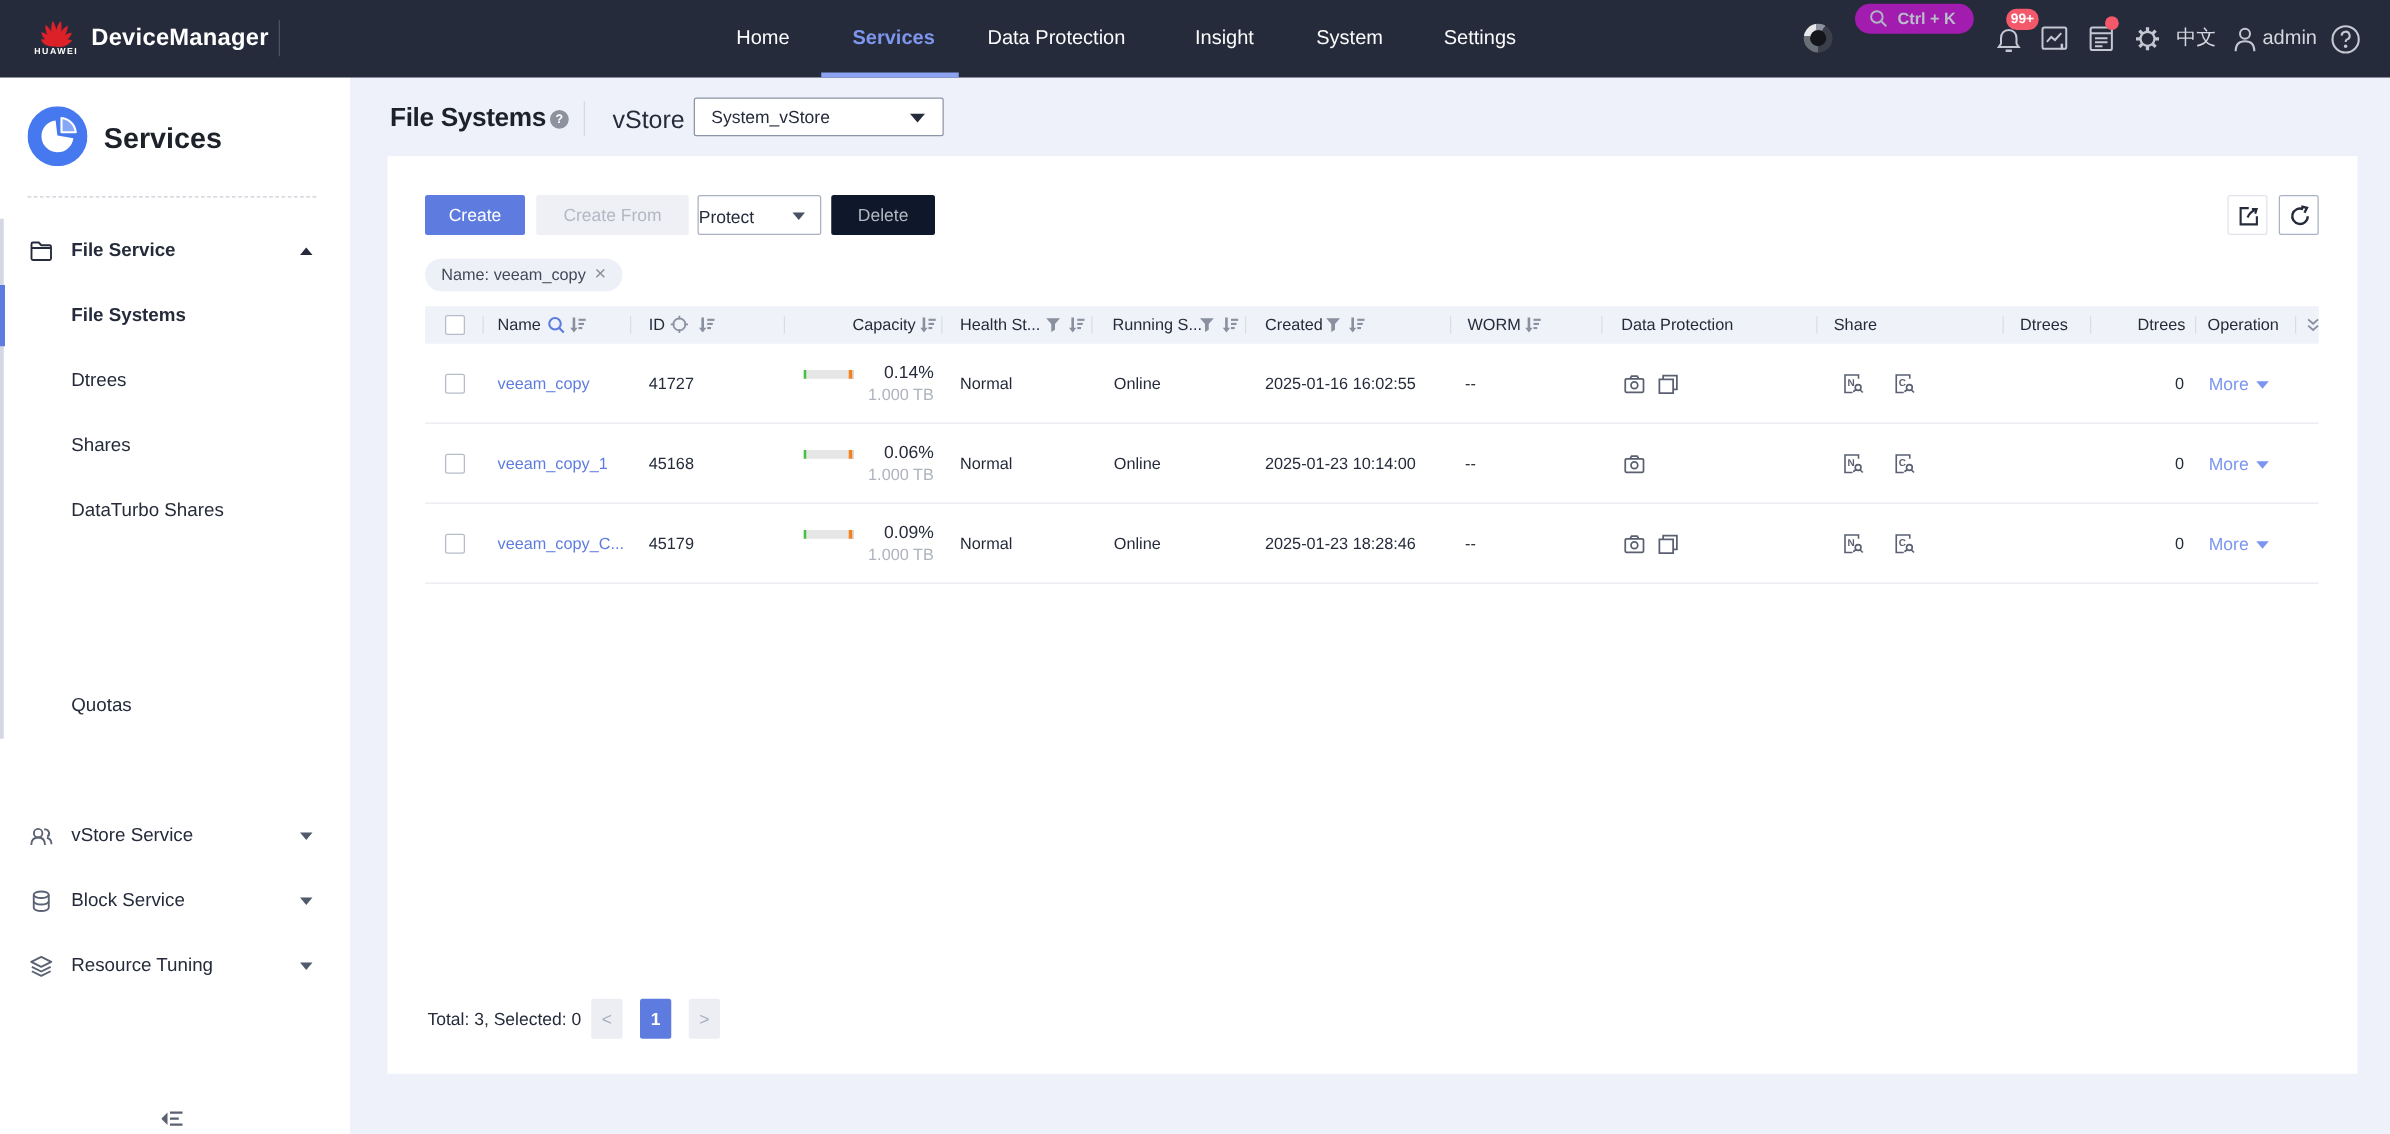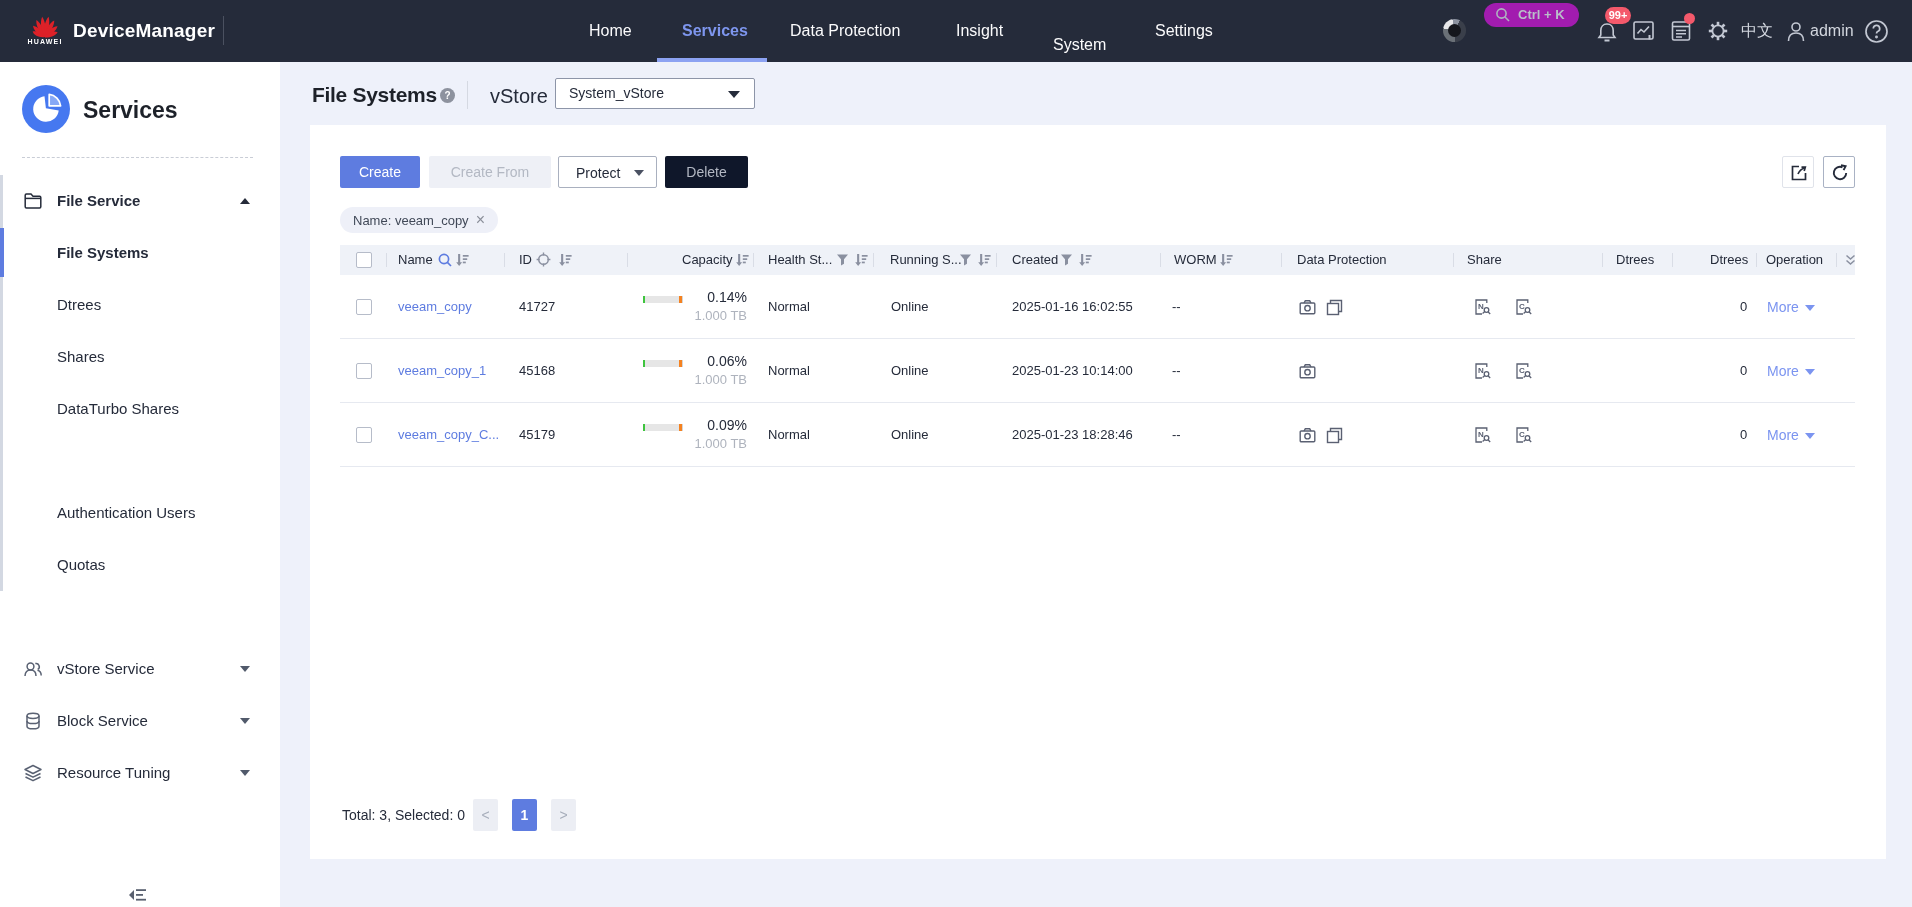--- a/index.html
+++ b/index.html
@@ -45,21 +45,21 @@
 #ph-div { position:absolute; left:467px; top:81px; width:1px; height:28px; background:#d5d9e2; }
 #ph-vstore { position:absolute; left:490px; top:85px; font-size:20px; color:#252b3a; }
 #ph-select { position:absolute; left:555px; top:78px; width:200px; height:31px; background:#fff; border:1px solid #8d95a8; border-radius:2px; }
 #ph-select .txt { position:absolute; left:13px; top:0; height:29px; line-height:29px; font-size:14px; color:#252b3a; }
 #ph-select .car { position:absolute; right:14px; top:12px; width:0; height:0; border-left:6px solid transparent; border-right:6px solid transparent; border-top:7px solid #252b3a; }
 
 #panel { position:absolute; left:310px; top:125px; width:1576px; height:734px; background:#fff; }
 .btn { position:absolute; top:31px; height:32px; border-radius:2px; font-size:14px; text-align:center; line-height:32px; }
 #b-create { left:30px; width:80px; background:#5e7ce0; color:#fff; }
 #b-createfrom { left:119px; width:122px; background:#eef0f6; color:#b3b8c3; }
-#b-protect { left:248px; width:99px; background:#fff; border:1px solid #a9b0bf; color:#252b3a; text-align:left; padding-left:17px; }
+#b-protect { left:248px; width:99px; background:#fff; border:1px solid #a9b0bf; color:#252b3a; text-align:left; }
 #b-protect .car { position:absolute; right:12px; top:13px; width:0; height:0; border-left:5px solid transparent; border-right:5px solid transparent; border-top:6px solid #4a5162; }
 #b-delete { left:355px; width:83px; background:#0f172a; color:#b3b8c3; }
 .icbtn { position:absolute; top:31px; width:32px; height:32px; border-radius:2px; background:#fff; }
 #b-export { left:1472px; border:1px solid #e0e3ea; }
 #b-refresh { left:1513px; border:1px solid #a9b2c4; }
 .icbtn svg { position:absolute; left:7px; top:7px; }
 #tag { position:absolute; left:30px; top:82px; height:26px; border-radius:13px; background:#eef0f8; font-size:13px; color:#414958; line-height:26px; padding:0 13px; }
 #tag .x { color:#8a8e99; margin-left:7px; font-size:16px; }
 
 #thead { position:absolute; left:30px; top:120px; width:1515px; height:30px; background:#eff2f8; }
@@ -102,21 +102,21 @@
       </g>
     </svg>
     <div class="htxt">HUAWEI</div>
   </div>
   <div id="brand">DeviceManager</div>
   <div id="navdiv"></div>
   <div class="navitem" style="left:589px;">Home</div>
   <div class="navitem active" style="left:682px;">Services</div>
   <div class="navitem" style="left:790px;">Data Protection</div>
   <div class="navitem" style="left:956px;">Insight</div>
-  <div class="navitem" style="left:1053px;margin-top:14px;">System</div>
+  <div class="navitem" style="left:1053px;">System</div>
   <div class="navitem" style="left:1155px;">Settings</div>
   <div id="navunderline"></div>
   <div id="gauge"></div>
   <div id="searchpill">
     <svg width="16" height="16" viewBox="0 0 16 16" fill="none" stroke="#aeb4c0" stroke-width="1.6">
         <circle cx="6.5" cy="6.5" r="4.6"></circle>
         <path d="M10 10 L14 14"></path>
       </svg>
     <div class="sk">Ctrl + K</div>
   </div>
@@ -191,23 +191,20 @@
       <div class="lbl b">File Systems</div>
     </div>
   <div class="mrow" style="top:223px;">
       <div class="lbl">Dtrees</div>
     </div>
   <div class="mrow" style="top:275px;">
       <div class="lbl">Shares</div>
     </div>
   <div class="mrow" style="top:327px;">
       <div class="lbl">DataTurbo Shares</div>
-    </div>
-  <div class="mrow" style="top:431px;">
-      <div class="lbl">Authentication Users</div>
     </div>
   <div class="mrow" style="top:483px;">
       <div class="lbl">Quotas</div>
     </div>
   <div class="mrow" style="top:587px;">
     <svg class="ic" width="20" height="20" viewBox="0 0 20 20" fill="none" stroke="#5a6273" stroke-width="1.5">
         <circle cx="7.5" cy="7.5" r="3.4"></circle>
         <path d="M2 17 C2 12.8 4.3 11 7.5 11 C10.7 11 13 12.8 13 17"></path>
         <path d="M12.3 4.6 a3.2 3.2 0 0 1 2.5 5.8"></path>
         <path d="M14.5 11.2 C17 11.8 18.2 13.8 18.2 16.4"></path>

